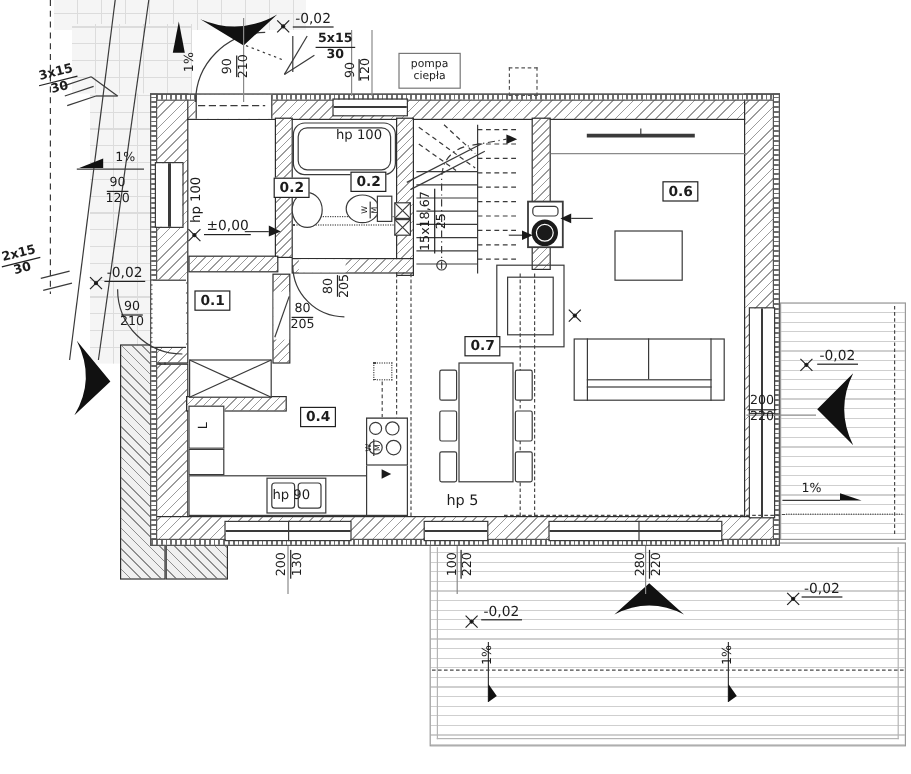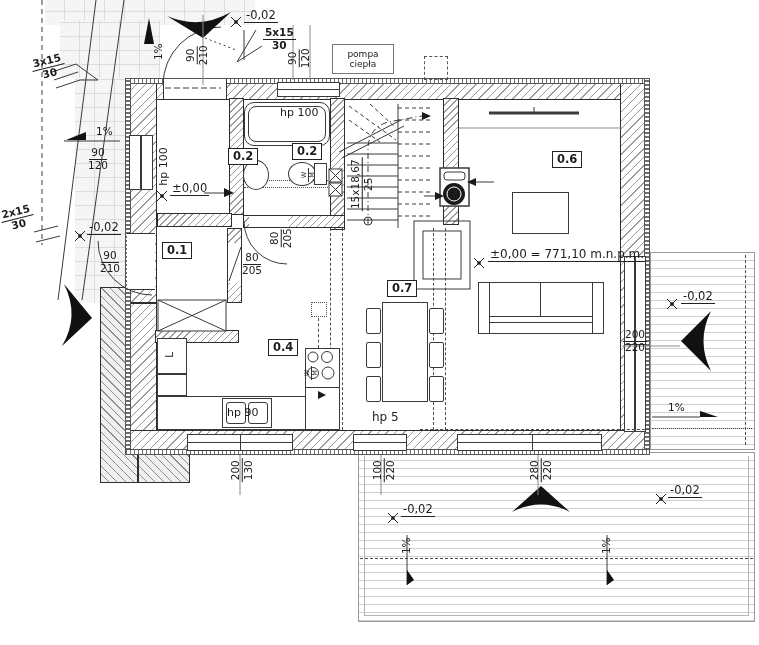--- a/index.html
+++ b/index.html
@@ -131,21 +131,21 @@
   <div class="abs furn thin" style="left:429px;top:376px;width:15px;height:26px;border-radius:2px"></div>
 
   <div class="abs furn thin" style="left:512px;top:192px;width:57px;height:42px"></div>
   <div class="abs furn" style="left:478px;top:282px;width:126px;height:52px"></div>
   <div class="abs" style="left:489px;top:282px;width:1px;height:52px;background:#3a3a3a"></div>
   <div class="abs" style="left:592px;top:282px;width:1px;height:52px;background:#3a3a3a"></div>
   <div class="abs" style="left:540px;top:282px;width:1px;height:34px;background:#3a3a3a"></div>
   <div class="abs" style="left:489px;top:316px;width:104px;height:1px;background:#3a3a3a"></div>
   <div class="abs" style="left:489px;top:322px;width:104px;height:1px;background:#3a3a3a"></div>
 
-  <div class="abs pompa" style="left:332px;top:44px;width:62px;height:30px">
+  <div class="abs pompa" style="left:332px;top:44px;width:52px;height:30px">
     <div>pompa</div>
     <div>ciepła</div>
   </div>
 
   <svg width="759" height="645" viewBox="0 0 759 645">
     <g stroke="#3a3a3a" stroke-width="1" fill="none">
 
       <g>
         <line x1="96" y1="0" x2="58" y2="300"></line>
         <line x1="124" y1="0" x2="82" y2="300"></line>
@@ -316,31 +316,30 @@
           <line x1="381" y1="455" x2="381" y2="495"></line>
           <line x1="538" y1="455" x2="538" y2="495"></line>
         <line x1="622" y1="346" x2="680" y2="346"></line>
       </g>
     </g>
   </svg>
 
   <div class="abs roombox" style="left:162px;top:242px"><span>0.1</span></div>
   <div class="abs roombox" style="left:228px;top:148px"><span>0.2</span></div>
   <div class="abs roombox" style="left:292px;top:143px"><span>0.2</span></div>
-  <div class="abs roombox" style="left:268px;top:339px"><span>0.4</span></div>
+  <div class="abs roombox" style="left:250px;top:339px"><span>0.4</span></div>
   <div class="abs roombox" style="left:387px;top:280px"><span>0.7</span></div>
   <div class="abs roombox" style="left:552px;top:151px"><span>0.6</span></div>
 
   <div class="abs lvl" style="left:244px;top:8px">-0,02</div>
   <div class="abs lvl" style="left:87px;top:220px">-0,02</div>
   <div class="abs lvl" style="left:681px;top:289px">-0,02</div>
   <div class="abs lvl" style="left:401px;top:502px">-0,02</div>
   <div class="abs lvl" style="left:668px;top:483px">-0,02</div>
   <div class="abs lvl" style="left:170px;top:181px">±0,00</div>
-  <div class="abs lvl" style="left:488px;top:247px;font-size:12px">±0,00 = 771,10 m.n.p.m.</div>
 
   <div class="abs dim" style="left:96px;top:126px">1%</div>
   <div class="abs dim rot" style="left:148px;top:46px;width:22px;text-align:center">1%</div>
   <div class="abs dim" style="left:668px;top:402px">1%</div>
   <div class="abs dim rot" style="left:396px;top:540px;width:22px;text-align:center">1%</div>
   <div class="abs dim rot" style="left:596px;top:540px;width:22px;text-align:center">1%</div>
 
   <div class="abs dim bold rot14" style="left:32px;top:55px">
     <span class="frac">
         <span class="num">3x15</span>

